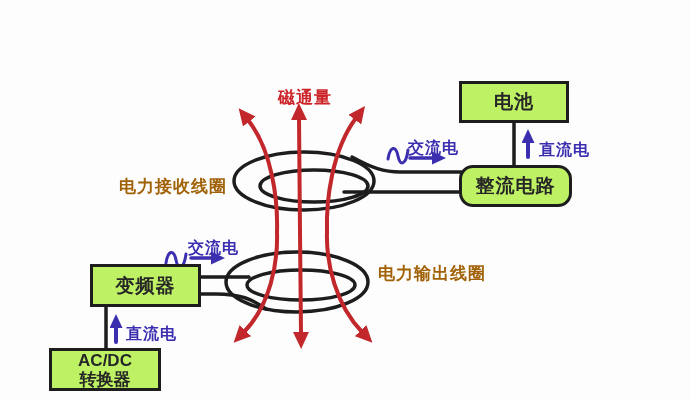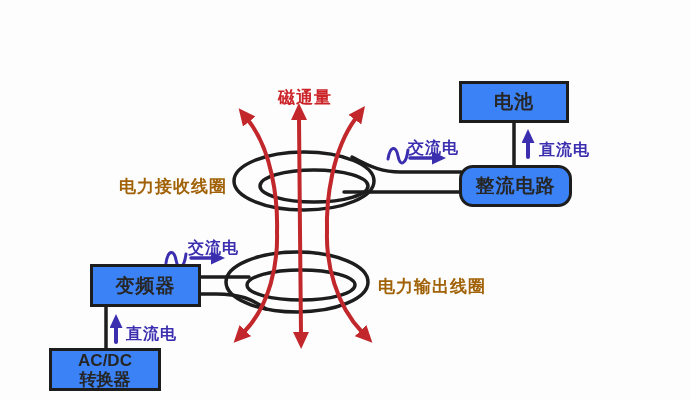--- a/index.html
+++ b/index.html
@@ -4,21 +4,21 @@
 <style>
   html,body{margin:0;padding:0;background:#e9e9e9;}
   .stage{
     position:relative;width:690px;height:400px;overflow:hidden;
     background:#fdfdfd;
     font-family:"Liberation Sans","DejaVu Sans",sans-serif;
   }
   .stage svg{position:absolute;left:0;top:0;}
   .box{
     position:absolute;box-sizing:border-box;
-    border:3px solid #1d1d1d;background:#3b82f6;
+    border:3px solid #1d1d1d;background:#bef264;
     display:flex;align-items:center;justify-content:center;flex-direction:column;
     font-weight:bold;color:#262626;font-size:19px;letter-spacing:1px;
     z-index:3;
   }
   .box.small-text{font-size:17px;line-height:19px;letter-spacing:0;}
   .lbl{
     position:absolute;font-weight:bold;white-space:nowrap;z-index:3;margin-top:6px;
   }
   .lbl.black{color:#a16207;font-size:17px;letter-spacing:1px;}
   .lbl.red{color:#cc2328;font-size:17px;letter-spacing:1px;}
@@ -88,21 +88,21 @@
 
   <div class="box small-text" style="left:49px;top:348px;width:112px;height:43px;">
     <span>AC/DC</span>
     <span>转换器</span>
   </div>
 
   <div class="lbl red" style="left:262px;top:80px;width:86px;text-align:center;">磁通量</div>
 
   <div class="lbl black" style="left:119px;top:169px;">电力接收线圈</div>
 
-  <div class="lbl black" style="left:378px;top:269px;">电力输出线圈</div>
+  <div class="lbl black" style="left:378px;top:256px;">电力输出线圈</div>
 
   <div class="lbl blue" style="left:408px;top:132px;">交流电</div>
 
   <div class="lbl blue" style="left:539px;top:134px;">直流电</div>
 
   <div class="lbl blue" style="left:188px;top:232px;">交流电</div>
 
   <div class="lbl blue" style="left:126px;top:318px;">直流电</div>
 
 </div>

